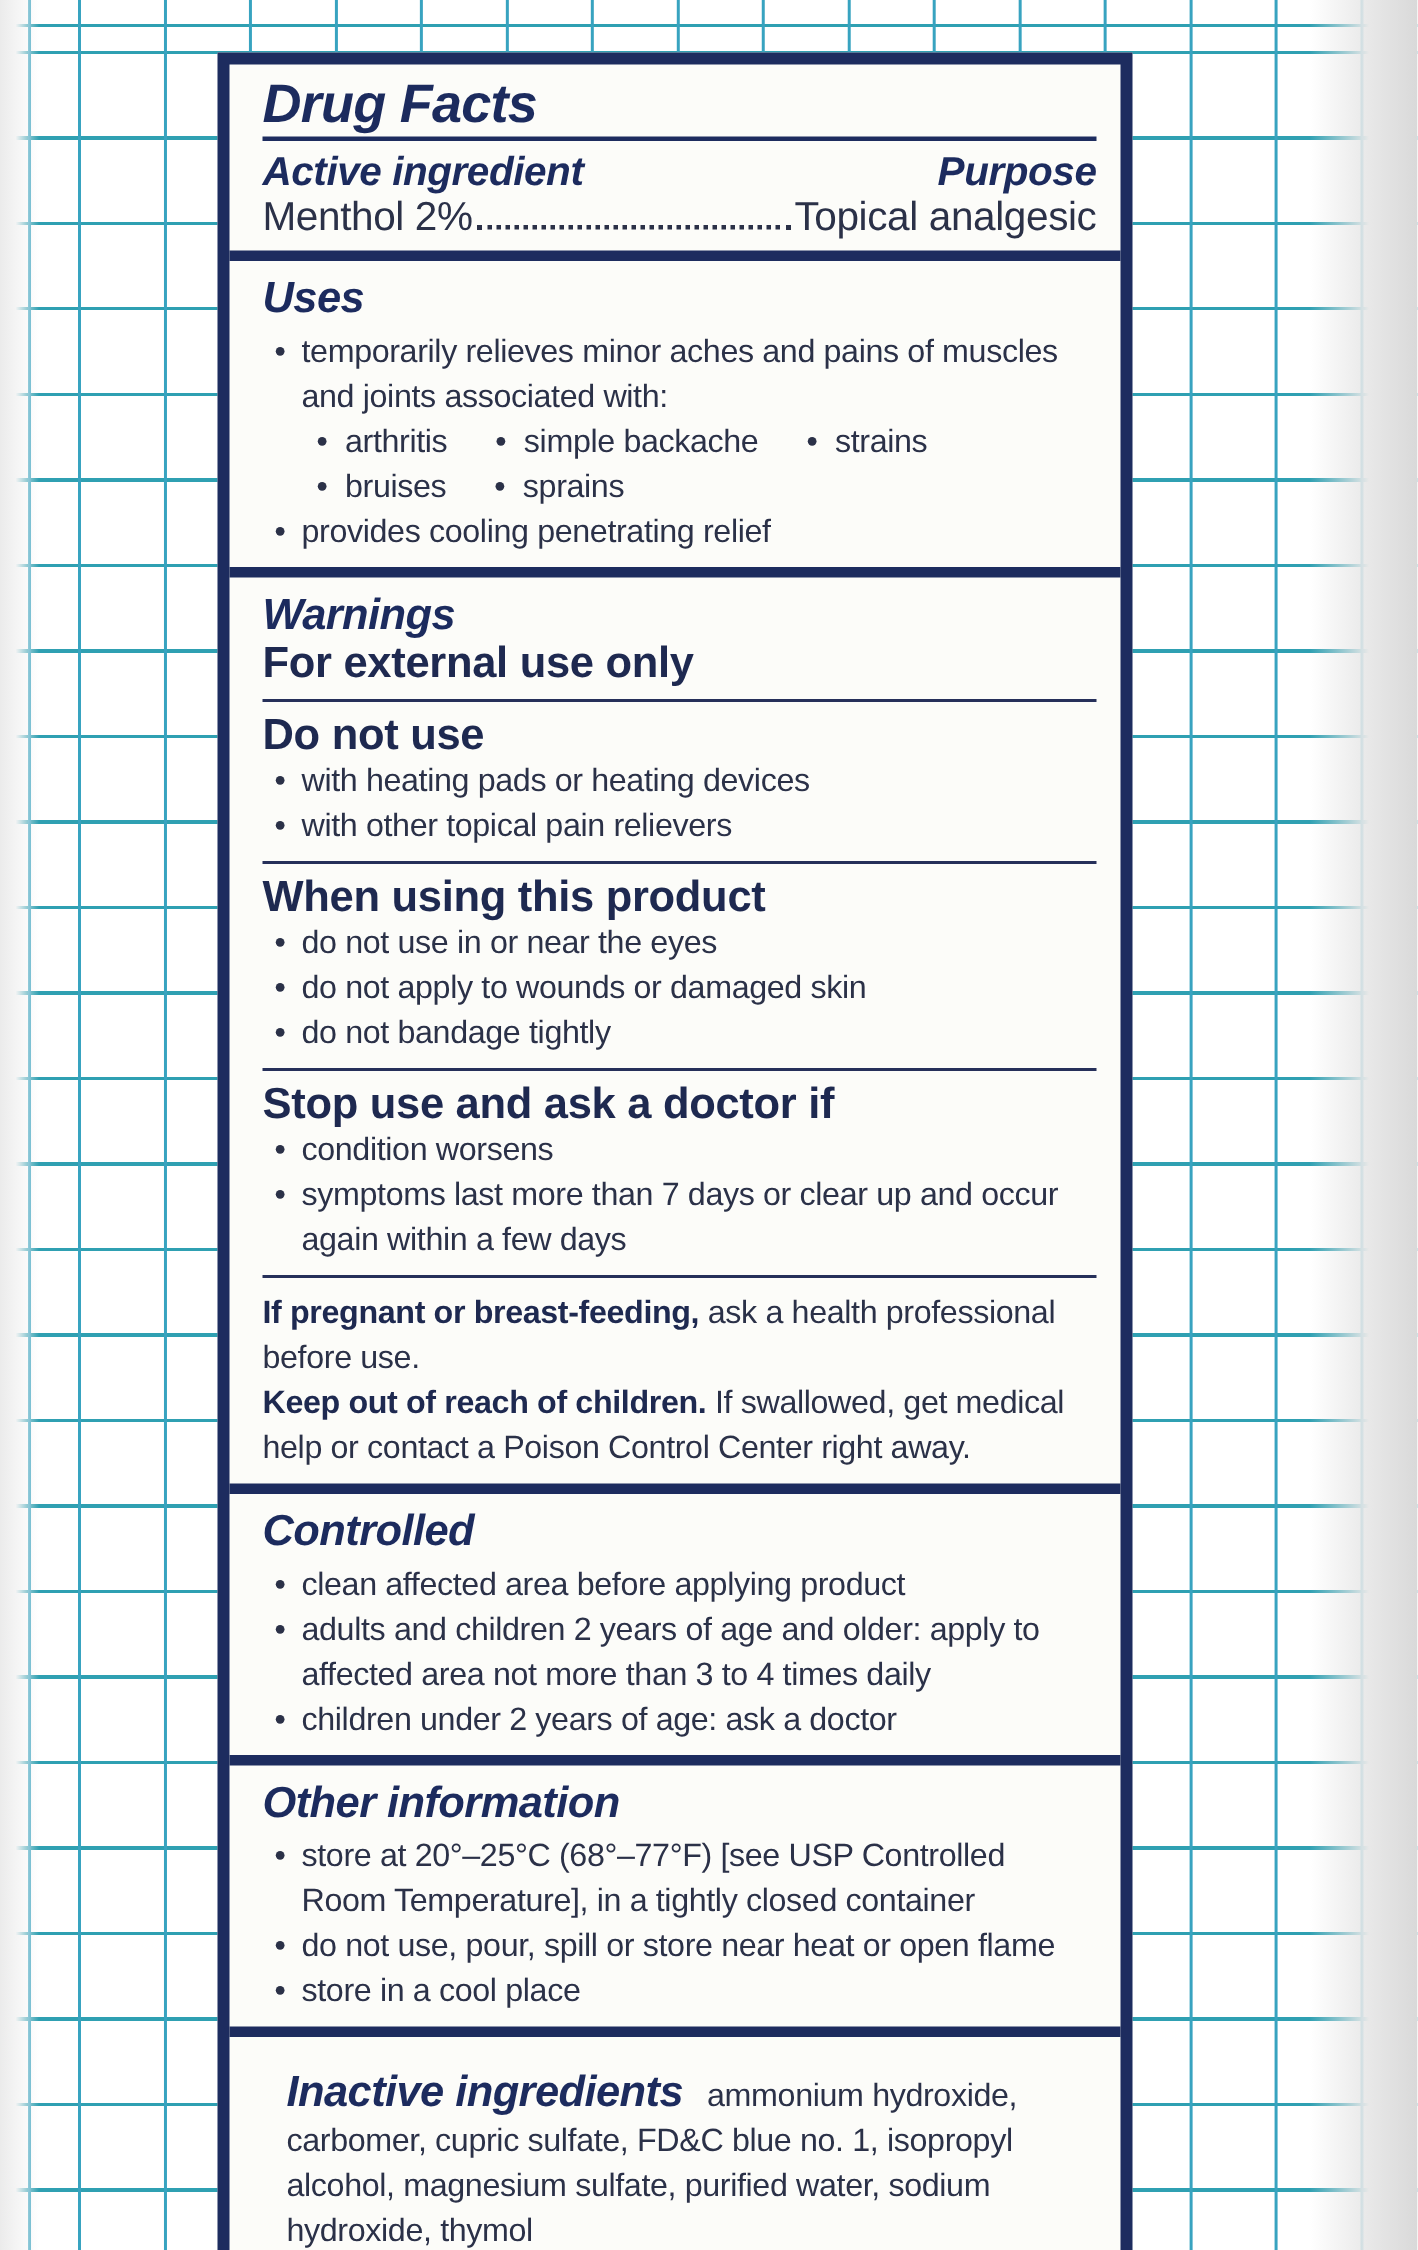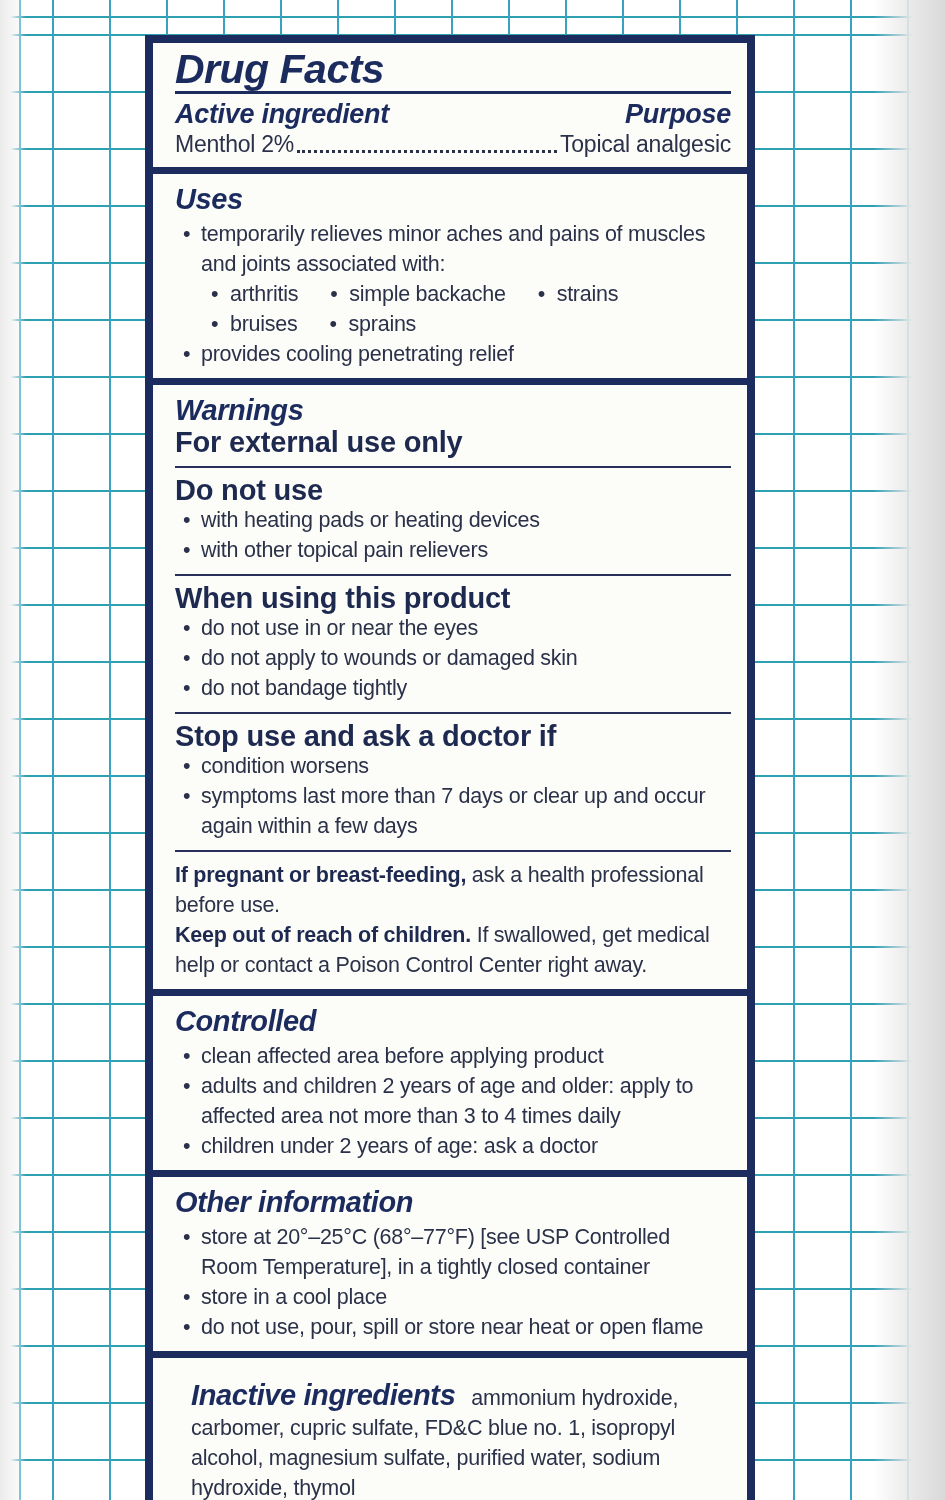--- a/index.html
+++ b/index.html
@@ -28,27 +28,27 @@
 
   .panel{
     position:absolute;left:145px;top:35px;width:610px;
     border:8px solid var(--navy);
     background:var(--panel-bg);
   }
   .bar{height:7px;background:var(--navy);}
   .sec{padding:7px 16px 9px 22px;}
 
   .title{
-    font-size:41px;font-weight:700;font-style:italic;color:var(--heading);
+    font-size:36px;font-weight:700;font-style:italic;color:var(--heading);
     line-height:38px;letter-spacing:-0.5px;
   }
   .title-rule{border-top:3px solid var(--navy);margin:3px 0 4px;}
   .ai-row{display:flex;justify-content:space-between;align-items:flex-start;}
   .h2{font-size:27px;font-weight:700;font-style:italic;color:var(--heading);line-height:32px;letter-spacing:-0.3px;}
-  .leader-row{display:flex;align-items:flex-start;font-size:23px;color:var(--text);line-height:28px;letter-spacing:-0.25px;}
+  .leader-row{display:flex;align-items:flex-start;font-size:27px;color:var(--text);line-height:28px;letter-spacing:-0.25px;}
   .leader{flex:1 1 auto;border-bottom:3px dotted #2b3148;margin:0 3px;align-self:flex-end;position:relative;top:-5px;}
 
   .h1{font-size:29px;font-weight:700;font-style:italic;color:var(--heading);line-height:36px;letter-spacing:-0.4px;margin-bottom:2px;}
   .h3{font-size:29px;font-weight:700;color:#1e2950;line-height:29px;letter-spacing:-0.2px;}
   .hrule{border:none;border-top:2px solid #26305a;margin:9px 0 8px;}
 
   .b{position:relative;padding-left:26px;font-size:21.5px;line-height:30px;color:var(--text);letter-spacing:-0.25px;}
   .b::before{content:"\2022";position:absolute;left:8px;color:var(--text);}
   .subrow{display:flex;padding-left:36px;line-height:30px;}
   .subrow .sb{position:relative;padding-left:19px;font-size:21.5px;color:var(--text);letter-spacing:-0.25px;}
@@ -139,22 +139,22 @@
     <div class="b">clean affected area before applying product</div>
     <div class="b">adults and children 2 years of age and older: apply to affected area not more than 3 to 4 times daily</div>
     <div class="b">children under 2 years of age: ask a doctor</div>
   </section>
 
   <div class="bar"></div>
 
   <section class="sec">
     <div class="h1">Other information</div>
     <div class="b">store at 20°–25°C (68°–77°F) [see USP Controlled Room Temperature], in a tightly closed container</div>
+    <div class="b">do not use, pour, spill or store near heat or open flame</div>
     <div class="b">store in a cool place</div>
-    <div class="b">do not use, pour, spill or store near heat or open flame</div>
   </section>
 
   <div class="bar"></div>
 
   <section class="sec">
     <p class="inact" style="margin:16px;">
       <span class="h-inline">Inactive ingredients</span><span>ammonium hydroxide, carbomer, cupric sulfate, FD&amp;C blue no. 1, isopropyl alcohol, magnesium sulfate, purified water, sodium hydroxide, thymol</span>
     </p>
   </section>
 

